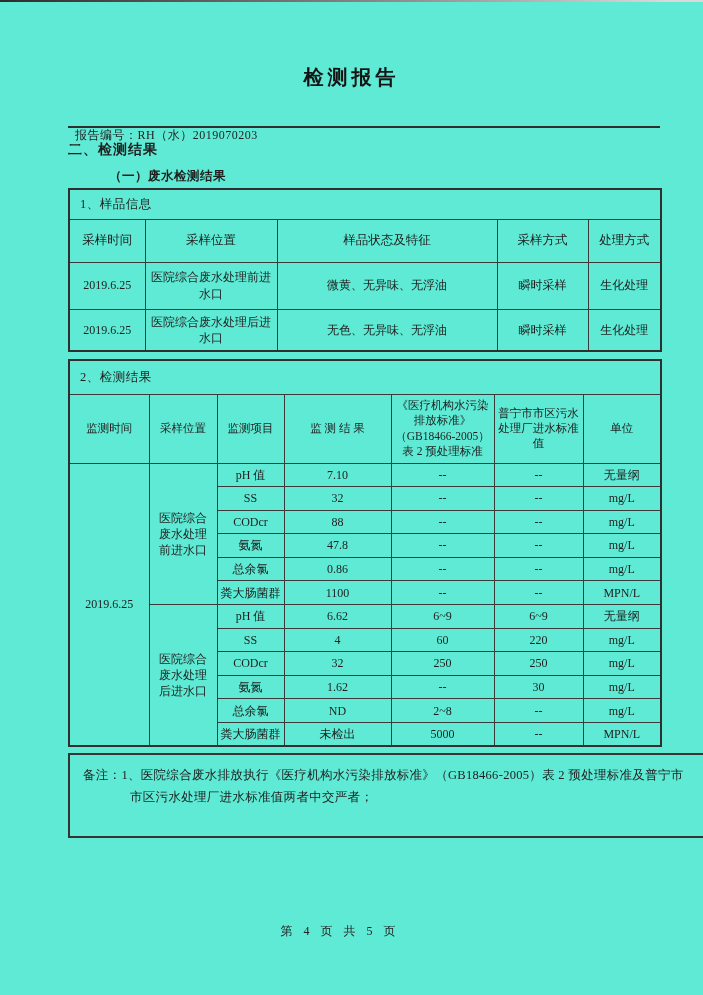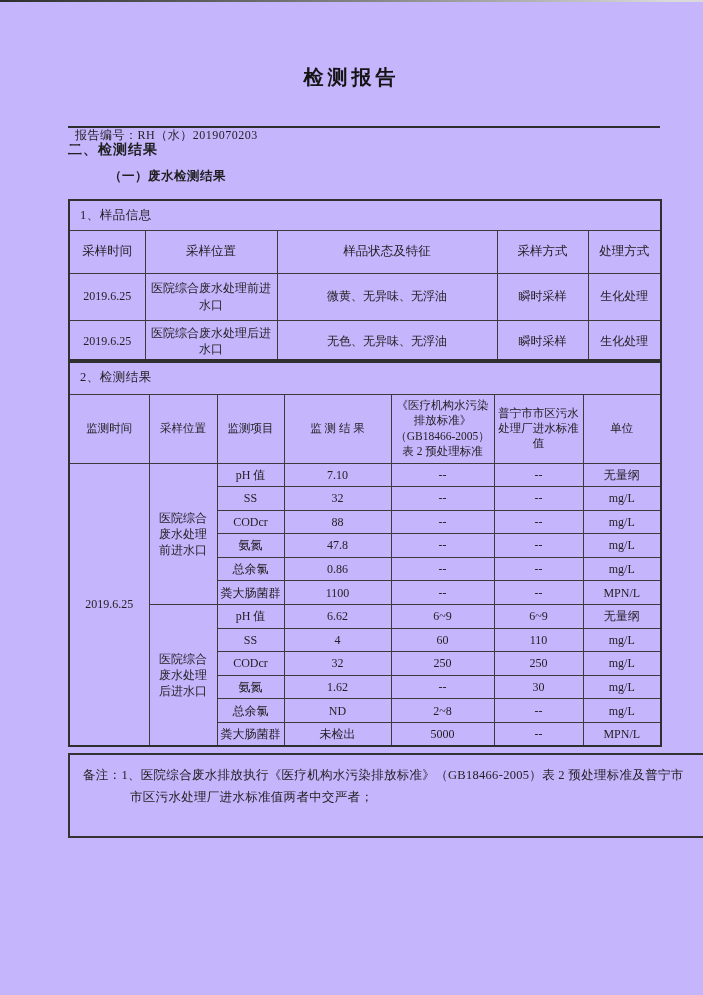--- a/index.html
+++ b/index.html
@@ -4,21 +4,21 @@
 <style>
   * { margin:0; padding:0; box-sizing:border-box; }
   html,body { width:703px; height:995px; }
   body {
     font-family:"Liberation Serif","DejaVu Serif",serif;
     background:#eceef0;
     color:#1f1f1f;
   }
   .page {
     position:absolute; left:0; top:0; width:703px; height:995px;
-    background:#c4b5fd; overflow:hidden;
+    background:#5eead4; overflow:hidden;
   }
   .scan-edge-top {
     position:absolute; left:0; top:0; width:703px; height:2px;
     background:linear-gradient(to right,#2c2c2c,#8a8a8a 55%,#d9d9dc 95%);
   }
   .title {
     position:absolute; top:64px; left:0; width:703px;
     text-align:center; font-size:20px; font-weight:bold;
     letter-spacing:4px; color:#141414;
   }
@@ -31,21 +31,21 @@
   .sec-heading {
     position:absolute; top:141px; left:68px; font-size:14px; font-weight:bold; letter-spacing:1px;
   }
   .subsec-heading {
     position:absolute; top:168px; left:77px; font-size:12.5px; font-weight:bold; letter-spacing:0.5px;margin-left:32px;
   }
   table {
     border-collapse:collapse; table-layout:fixed; width:592px;
     position:absolute; left:68px;
   }
-  .t1 { top:199px; }
+  .t1 { top:188px; }
   .t2 { top:359px; }
   td {
     border:1px solid #3a3a3a; text-align:center; vertical-align:middle;
     font-size:12px; line-height:1.35; padding:2px 3px; overflow:hidden;
   }
   table { border:2px solid #2f2f2f; }
   tr.band td {
     text-align:left; padding-left:10px; font-size:12.5px; letter-spacing:0.5px;
   }
   .t1 tr.band td { height:30px; }
@@ -194,21 +194,21 @@
       <td>pH 值</td>
       <td>6.62</td>
       <td>6~9</td>
       <td>6~9</td>
       <td>无量纲</td>
     </tr>
     <tr class="dr">
       <td>SS</td>
       <td>4</td>
       <td>60</td>
-      <td>110</td>
+      <td>220</td>
       <td>mg/L</td>
     </tr>
     <tr class="dr">
       <td>CODcr</td>
       <td>32</td>
       <td>250</td>
       <td>250</td>
       <td>mg/L</td>
     </tr>
     <tr class="dr">
@@ -233,13 +233,14 @@
       <td>MPN/L</td>
     </tr>
   </tbody>
     </table>
 
   <div class="notes">
     <div class="nl"><span>备注：</span><span>1、医院综合废水排放执行《医疗机构水污染排放标准》（GB18466-2005）表 2 预处理标准及普宁市</span></div>
     <div class="nl i2">市区污水处理厂进水标准值两者中交严者；</div>
   </div>
 
+  <div class="footer">第 4 页 共 5 页</div>
 </div>
 
 </body></html>

